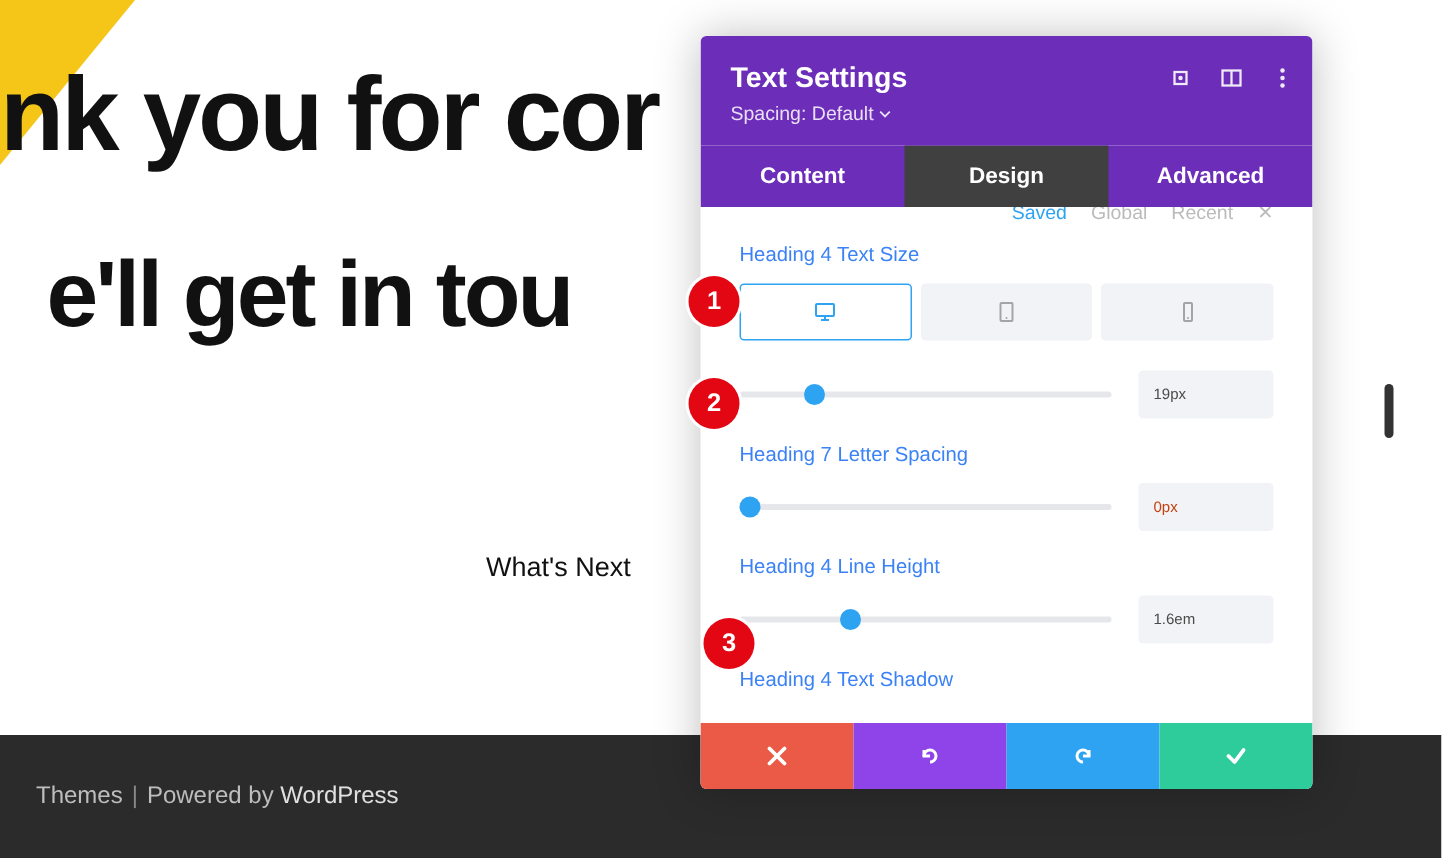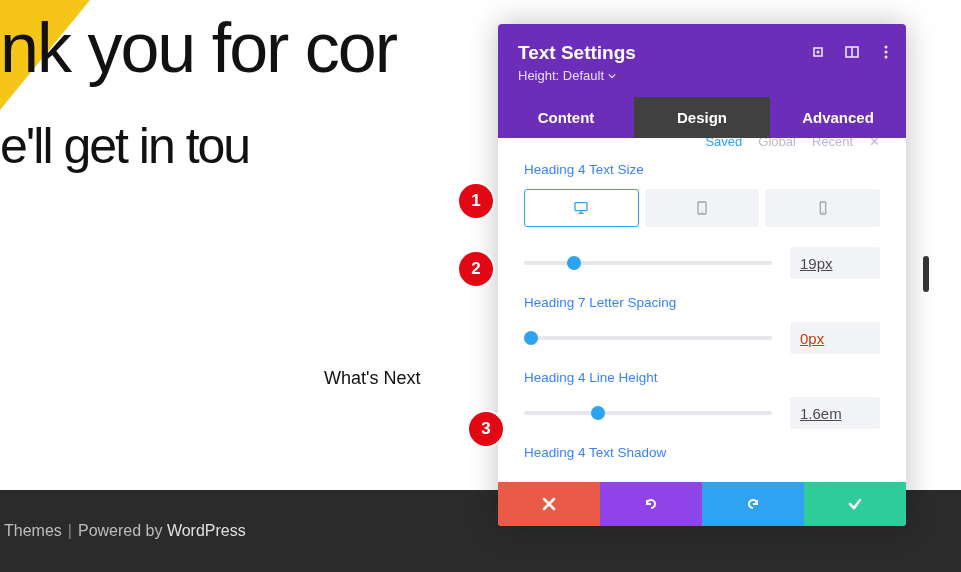--- a/index.html
+++ b/index.html
@@ -11,54 +11,55 @@
   position: absolute;
   top: 0; left: 0;
   width: 0; height: 0;
   border-left: 90px solid #f5c518;
   border-bottom: 110px solid transparent;
 }
 
 .big-text {
   position: absolute;
   left: 0;
-  font-weight: 400;
+  font-weight: 700;
   color: #111;
   line-height: 1.05;
   letter-spacing: -2px;
+  margin-top: 28px;
 }
 .line1 { top: 12px; font-size: 70px; }
-.line2 { top: 120px; font-size: 50px; }
+.line2 { top: 136px; font-size: 62px; padding-left: 31px; }
 
 .whats-next {
   position: absolute;
   top: 368px; left: 324px;
   font-weight: 400;
   font-size: 18px;
   color: #111;
 }
 
 .footer {
   position: absolute;
   left: 0; top: 490px;
   width: 961px; height: 82px;
   background: #2b2b2b;
   color: #bdbdbd;
   display: flex; align-items: center;
-  padding-left: 4px;
+  padding-left: 24px;
   font-size: 16px;
 }
 .footer .sep { margin: 0 6px; color: #888; }
 .footer .pby { color: #bdbdbd; }
 .footer .wp { color: #e0e0e0; font-weight: 400; }
 
 
 .panel {
   position: absolute;
-  left: 498px; top: 24px;
+  left: 467px; top: 24px;
   width: 408px; height: 502px;
   background: #fff;
   box-shadow: 0 0 30px rgba(0,0,0,0.25);
   border-radius: 4px;
   overflow: hidden;
 }
 
 .panel-header {
   background: #6c2eb9;
   color: #fff;
@@ -115,21 +116,21 @@
   background: #e5e7eb; border-radius: 2px;
 }
 .thumb {
   position: absolute; top: 50%;
   width: 14px; height: 14px; background: #2ea3f2;
   border-radius: 50%; transform: translate(-50%, -50%);
 }
 .value-box {
   width: 90px; height: 32px; background: #f1f3f6;
   display: flex; align-items: center; padding: 0 10px;
-  font-size: 15px; color: #4a4a4a; border-radius: 3px; text-decoration: underline;
+  font-size: 10px; color: #4a4a4a; border-radius: 3px;
 }
 .value-box.disabled { color: #c2410c; }
 
 .panel-footer {
   position: absolute; left:0; bottom:0; width:100%;
   display: flex; height: 44px;
 }
 .fbtn { flex:1; display:flex; align-items:center; justify-content:center; color:#fff; cursor:pointer; }
 .fbtn.cancel { background:#eb5a46; }
 .fbtn.undo { background:#8e44e8; }
@@ -172,21 +173,21 @@
     <span class="sep">|</span>
     <span class="pby">Powered by</span>
     <span>&nbsp;</span>
     <span class="wp">WordPress</span>
   </div>
 
   <div class="panel">
     <div class="panel-header">
       <div class="panel-title">Text Settings</div>
       <div class="panel-preset">
-        <span>Height: Default</span>
+        <span>Spacing: Default</span>
         <svg width="8" height="8" viewBox="0 0 10 10">
             <path d="M1 3 L5 7 L9 3" stroke="#fff" stroke-width="1.5" fill="none"></path>
           </svg>
       </div>
       <div class="header-icons">
         <span class="hicon">
           <svg viewBox="0 0 16 16">
               <rect x="4" y="4" width="8" height="8" fill="none" stroke="#fff" stroke-width="1.5"></rect>
               <circle cx="8" cy="8" r="1.5" fill="#fff"></circle>
             </svg>

